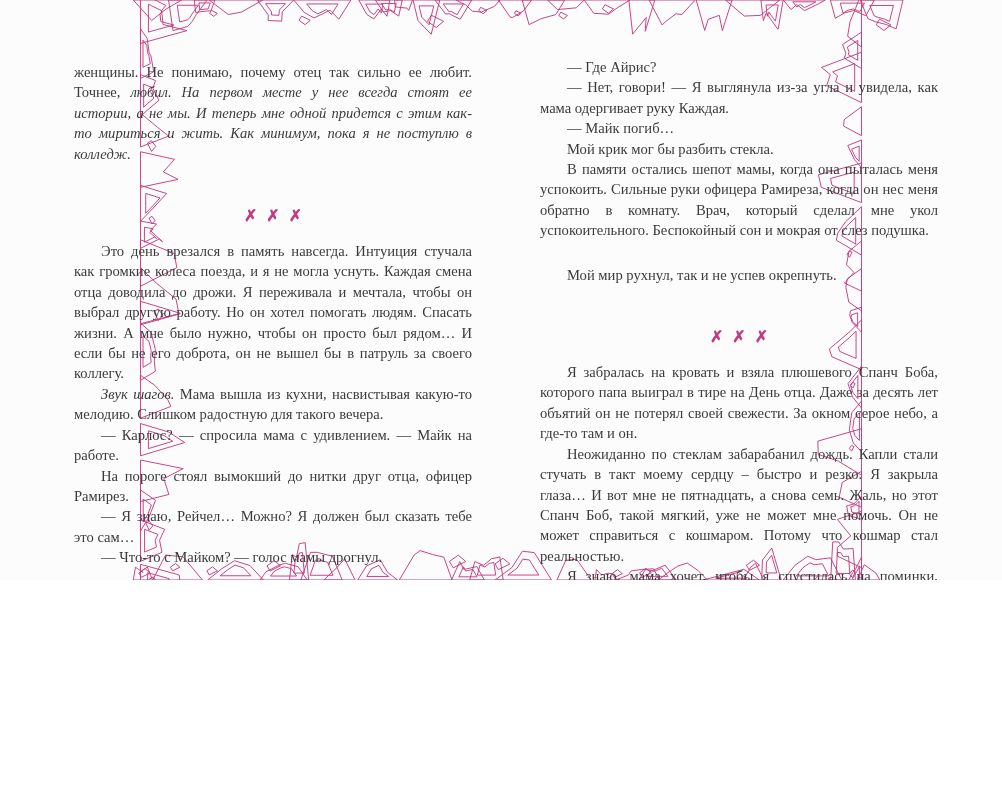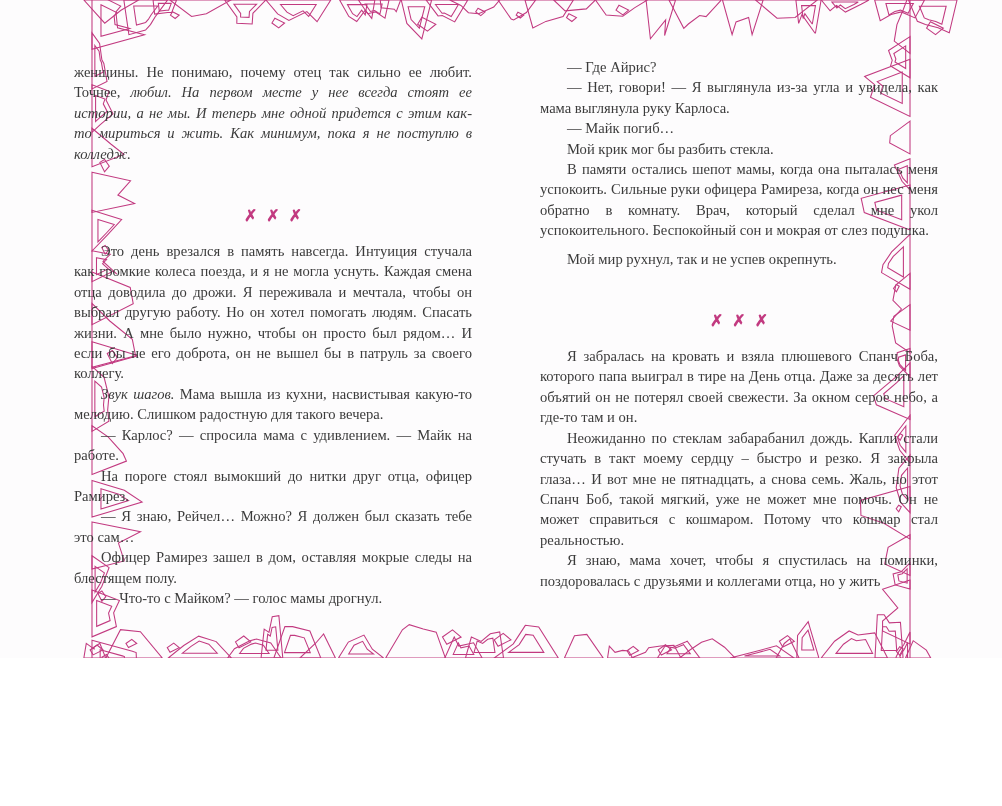--- a/index.html
+++ b/index.html
@@ -1,18 +1,18 @@
 <!DOCTYPE html>
 <html style="--accent: #c23a80;"><head>
 <meta charset="utf-8">
 <style>
   html,body{margin:0;padding:0;background:#ffffff;}
   .spread{
     position:relative;
-    width:1002px;height:658px;
+    width:1002px;height:580px;
     background:#fdfcfd;
     overflow:hidden;
     font-family:"Liberation Serif","DejaVu Serif",serif;
   }
   #border-decoration{
     position:absolute;left:0;top:0;width:100%;height:100%;
     pointer-events:none;
   }
   .page{position:absolute;top:0;height:100%;}
   .page-left{left:74px;width:398px;}
@@ -22,21 +22,21 @@
   .page-right .page-text{top:57px;}
   .page-text p{
     margin:0;
     font-size:14.6px;
     line-height:20.4px;
     text-align:justify;
     color:#3b3b3b;
     text-indent:27px;
   }
   .page-text p.noindent{text-indent:0;}
-  .page-text p.space-before{margin-top:8px;}
+  .page-text p.space-before{margin-top:24px;}
   .page-text em{font-style:italic;}
   .section-break{
     text-align:center;
     color:var(--accent,#c23a80);
     font-weight:bold;
     font-size:16px;
     letter-spacing:9px;
     padding-left:9px; 
     margin:42px 0 16px 0;
     user-select:none;
@@ -213,30 +213,29 @@
 
   <div class="page page-left">
     <div class="page-text">
         <p class="noindent"><span>женщины. Не понимаю, почему отец так сильно ее любит. Точнее, </span><em>любил. На первом месте у нее всегда стоят ее истории, а не мы. И теперь мне одной придется с этим как-то мириться и жить. Как минимум, пока я не поступлю в колледж.</em></p>
         <div class="section-break">✗✗✗</div>
         <p><span>Это день врезался в память навсегда. Интуиция стучала как громкие колеса поезда, и я не могла уснуть. Каждая смена отца доводила до дрожи. Я переживала и мечтала, чтобы он выбрал другую работу. Но он хотел помогать людям. Спасать жизни. А мне было нужно, чтобы он просто был рядом… И если бы не его доброта, он не вышел бы в патруль за своего коллегу.</span></p>
         <p><em>Звук шагов.</em><span> Мама вышла из кухни, насвистывая какую-то мелодию. Слишком радостную для такого вечера.</span></p>
         <p><span>— Карлос? — спросила мама с удивлением. — Майк на работе.</span></p>
         <p><span>На пороге стоял вымокший до нитки друг отца, офицер Рамирез.</span></p>
         <p><span>— Я знаю, Рейчел… Можно? Я должен был сказать тебе это сам…</span></p>
-        <p><span>Офицер Рамирез зашел в дом, оставляя мокрые следы на блестящем полу.</span></p>
         <p><span>— Что-то с Майком? — голос мамы дрогнул.</span></p>
       </div>
     <div class="page-number">12</div>
   </div>
 
   <div class="page page-right">
     <div class="page-text">
         <p><span>— Где Айрис?</span></p>
-        <p><span>— Нет, говори! — Я выглянула из-за угла и увидела, как мама выглянула руку Карлоса.</span></p>
+        <p><span>— Нет, говори! — Я выглянула из-за угла и увидела, как мама одергивает руку Каждая.</span></p>
         <p><span>— Майк погиб…</span></p>
         <p><span>Мой крик мог бы разбить стекла.</span></p>
         <p><span>В памяти остались шепот мамы, когда она пыталась меня успокоить. Сильные руки офицера Рамиреза, когда он нес меня обратно в комнату. Врач, который сделал мне укол успокоительного. Беспокойный сон и мокрая от слез подушка.</span></p>
         <p class="space-before"><span>Мой мир рухнул, так и не успев окрепнуть.</span></p>
         <div class="section-break">✗✗✗</div>
         <p><span>Я забралась на кровать и взяла плюшевого Спанч Боба, которого папа выиграл в тире на День отца. Даже за десять лет объятий он не потерял своей свежести. За окном серое небо, а где-то там и он.</span></p>
         <p><span>Неожиданно по стеклам забарабанил дождь. Капли стали стучать в такт моему сердцу – быстро и резко. Я закрыла глаза… И вот мне не пятнадцать, а снова семь. Жаль, но этот Спанч Боб, такой мягкий, уже не может мне помочь. Он не может справиться с кошмаром. Потому что кошмар стал реальностью.</span></p>
         <p><span>Я знаю, мама хочет, чтобы я спустилась на поминки, поздоровалась с друзьями и коллегами отца, но у жить</span></p>
       </div>
     <div class="page-number">13</div>

